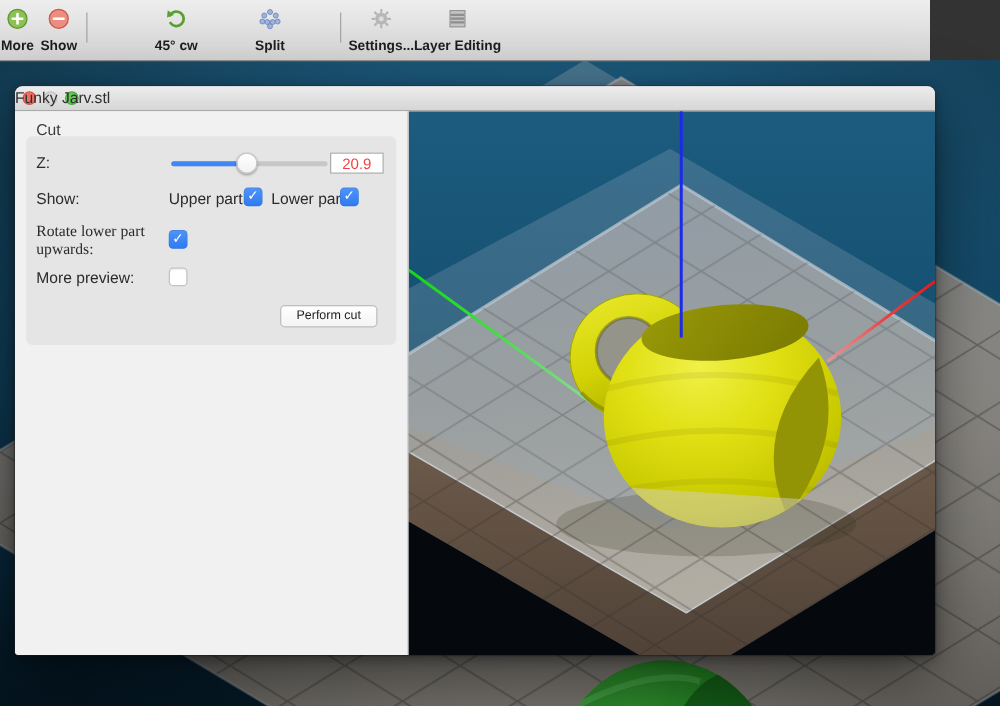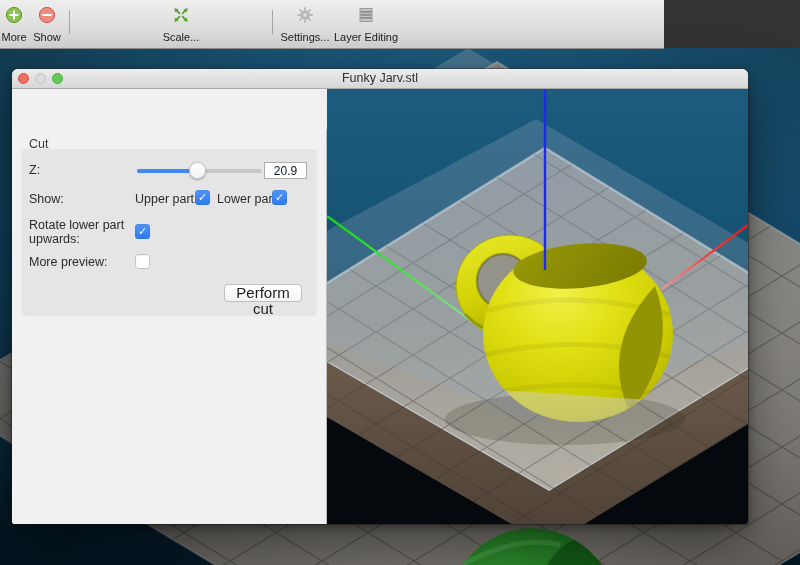--- a/index.html
+++ b/index.html
@@ -1,66 +1,66 @@
 <!DOCTYPE html>
 <html><head>
 <meta charset="utf-8">
 <style>
   html,body{margin:0;padding:0;}
   body{width:800px;height:565px;overflow:hidden;font-family:"Liberation Sans","DejaVu Sans",sans-serif;background:#333;}
   #stage{position:relative;width:800px;height:565px;overflow:hidden;}
 
   
-  .toolbar{position:absolute;left:0;top:0;width:664px;height:48px;
-    background:linear-gradient(#eeeeee,#d2d2d2);border-bottom:1px solid #8f8f8f;z-index:5;}
+  .toolbar{position:absolute;left:0;top:0;width:744px;height:48px;
+    background:linear-gradient(#eeeeee,#d2d2d2);border-bottom:1px solid #8f8f8f;z-index:5;font-weight:bold;}
   .tb-item{position:absolute;top:4px;height:42px;text-align:center;}
   .tb-ic{display:inline-block;height:24px;line-height:24px;vertical-align:top;padding:1px 5px;border-radius:4px;}
   .tb-item.active .tb-ic{background:#e9e9e9;box-shadow:inset 0 0 0 1px rgba(0,0,0,.08);}
   .tb-label{display:block;font-size:11px;color:#1d1d1d;margin-top:1px;white-space:nowrap;}
   .tb-sep{position:absolute;top:10px;width:1px;height:24px;background:#a5a5a5;}
 
   
   .bg-scene{position:absolute;left:0;top:48px;width:800px;height:517px;z-index:1;}
 
   
   .dialog{position:absolute;left:12px;top:69px;width:736px;height:455px;z-index:10;
     border-radius:6px 6px 3px 3px;box-shadow:0 22px 55px rgba(0,0,0,.55),0 3px 10px rgba(0,0,0,.35),0 0 0 1px rgba(50,50,50,.45);
     overflow:hidden;background:#f0f0f0;}
   .titlebar{position:relative;height:19px;background:linear-gradient(#ededed,#d6d6d6);border-bottom:1px solid #a9a9a9;}
-  .title-text{position:absolute;left:0;right:0;top:0;height:19px;line-height:19px;text-align:center;
+  .title-text{position:absolute;left:0;right:0;top:0;height:19px;line-height:19px;text-align:left;
     font-size:12.5px;color:#303030;font-weight:500;}
   .tl{position:absolute;top:3.5px;width:11px;height:11px;border-radius:50%;box-sizing:border-box;}
   .tl.red{left:6px;background:#ee6e61;border:1px solid #d3554a;}
   .tl.gray{left:22.5px;background:#dcdcdc;border:1px solid #c2c2c2;}
   .tl.green{left:39.5px;background:#64c956;border:1px solid #48ab3c;}
 
   .dialog-body{position:relative;display:flex;height:435px;}
-  .cut-pane{position:relative;width:315px;height:435px;background:#f1f1f1;border-right:1px solid #bcbcbc;box-sizing:border-box;margin-top:40px;}
+  .cut-pane{position:relative;width:315px;height:435px;background:#f1f1f1;border-right:1px solid #bcbcbc;box-sizing:border-box;}
   .section-label{position:absolute;left:17px;top:8px;font-size:12.5px;color:#3c3c3c;}
   .groupbox{position:absolute;left:9px;top:20px;width:296px;height:167px;background:#e5e5e5;border-radius:5px;}
   .lbl{position:absolute;font-size:12.5px;color:#2b2b2b;}
 
   .slider-track{position:absolute;left:116px;top:20px;width:125px;height:4px;border-radius:2px;background:#c7c7c7;}
   .slider-fill{position:absolute;left:0;top:0;height:4px;border-radius:2px;background:#3f86f7;}
   .slider-thumb{position:absolute;left:168px;top:13px;width:17px;height:17px;border-radius:50%;
     background:linear-gradient(#ffffff,#f2f2f2);border:1px solid #c6c6c6;box-sizing:border-box;
     box-shadow:0 1px 2px rgba(0,0,0,.35);}
   .zfield{position:absolute;left:243px;top:13px;width:43px;height:17px;box-sizing:border-box;
     border:1px solid #adadad;background:#fff;font-size:12px;text-align:center;padding:0;
-    font-family:"Liberation Sans","DejaVu Sans",sans-serif;color:#0f172a;}
+    font-family:"Liberation Sans","DejaVu Sans",sans-serif;color:#ef4444;}
 
   .cb{position:absolute;width:15px;height:15px;border-radius:3.5px;box-sizing:border-box;}
   .cb.checked{background:linear-gradient(#4f94f9,#2e7af0);box-shadow:inset 0 0 0 .5px rgba(0,0,0,.12);}
   .cb.checked::after{content:"✓";position:absolute;left:0;top:0;width:15px;height:15px;
     color:#fff;font-size:11px;line-height:15px;text-align:center;font-weight:bold;}
   .cb.unchecked{background:#fff;border:1px solid #c3c3c3;box-shadow:inset 0 1px 1px rgba(0,0,0,.06);}
 
   .perform-btn{position:absolute;left:203px;top:135px;width:78px;height:18px;
     background:linear-gradient(#ffffff,#f4f4f4);border:1px solid #bfbfbf;border-radius:4px;
-    font-size:15px;color:#1e1e1e;line-height:16px;text-align:center;box-sizing:border-box;
+    font-size:10px;color:#1e1e1e;line-height:16px;text-align:center;box-sizing:border-box;
     font-family:"Liberation Sans","DejaVu Sans",sans-serif;padding:0;}
 
   .viewport{position:relative;width:421px;height:436px;}
   .viewport svg{display:block;}
 </style>
 </head>
 <body>
 
 <div id="stage">
 
@@ -125,38 +125,50 @@
             <circle cx="10" cy="10" r="7.6" fill="#ec8d80" stroke="#c8594b" stroke-width="1"></circle>
             <path d="M6.2,10 H13.8" stroke="#fff" stroke-width="2.1" stroke-linecap="round"></path>
           </svg>
       </span>
       <span class="tb-label">Show</span>
     </div>
 
     <div class="tb-sep" style="left:69px;"></div>
 
 
-
-    <div class="tb-item" style="left:153px;width:56px;">
-      <span class="tb-ic">
-        <svg width="20" height="20" viewBox="0 0 20 20">
-            <g stroke="#59a033" stroke-width="1.8" stroke-linecap="round">
-              <path d="M8.4,8.4 L5.2,5.2 M11.6,8.4 L14.8,5.2 M8.4,11.6 L5.2,14.8 M11.6,11.6 L14.8,14.8"></path>
+    <div class="tb-item" style="left:113px;width:56px;">
+      <span class="tb-ic">
+        <svg width="20" height="20" viewBox="0 0 20 20">
+            <g transform="scale(-1,1) translate(-20,0)">
+              <path d="M14.6,13.4 A5.8,5.8 0 1 1 14.9,7.2" fill="none" stroke="#59a033" stroke-width="2.2" stroke-linecap="round"></path>
+              <polygon points="16.8,3.2 17.4,9.0 11.9,7.0" fill="#59a033"></polygon>
             </g>
-            <g fill="#59a033">
-              <polygon points="3.2,3.2 7.6,4.3 4.3,7.6"></polygon>
-              <polygon points="16.8,3.2 15.7,7.6 12.4,4.3"></polygon>
-              <polygon points="3.2,16.8 4.3,12.4 7.6,15.7"></polygon>
-              <polygon points="16.8,16.8 12.4,15.7 15.7,12.4"></polygon>
+          </svg>
+      </span>
+      <span class="tb-label">45° cw</span>
+    </div>
+
+
+    <div class="tb-item" style="left:192px;width:48px;">
+      <span class="tb-ic">
+        <svg width="20" height="20" viewBox="0 0 20 20">
+            <g fill="#9db4e2" stroke="#7186bb" stroke-width="0.7">
+              <circle cx="10" cy="4.6" r="2"></circle>
+              <circle cx="5.4" cy="7.4" r="2"></circle>
+              <circle cx="14.6" cy="7.4" r="2"></circle>
+              <circle cx="3.9" cy="12.2" r="2"></circle>
+              <circle cx="16.1" cy="12.2" r="2"></circle>
+              <circle cx="7.8" cy="12.6" r="2"></circle>
+              <circle cx="12.2" cy="12.6" r="2"></circle>
+              <circle cx="10" cy="16" r="2"></circle>
             </g>
           </svg>
       </span>
-      <span class="tb-label">Scale...</span>
-    </div>
-
+      <span class="tb-label">Split</span>
+    </div>
 
 
     <div class="tb-sep" style="left:272px;"></div>
 
     <div class="tb-item" style="left:325px;width:82px;">
       <span class="tb-ic">
         <svg width="20" height="20" viewBox="0 0 20 20">
             <rect x="4" y="3.5" width="12" height="13" fill="#c4c4c4" stroke="#8a8a8a" stroke-width="0.8"></rect>
             <rect x="4.6" y="6" width="10.8" height="1.8" fill="#8e8e8e"></rect>
             <rect x="4.6" y="9" width="10.8" height="1.8" fill="#8e8e8e"></rect>
@@ -209,21 +221,21 @@
           <div class="slider-thumb"></div>
 
           <input class="zfield" value="20.9" style="">
 
           <div class="lbl" style="left:8px;top:43px;">Show:</div>
           <div class="lbl" style="left:114px;top:43px;">Upper part:</div>
           <div class="cb checked" style="left:174px;top:41px;"></div>
           <div class="lbl" style="left:196px;top:43px;">Lower part:</div>
           <div class="cb checked" style="left:251px;top:41px;"></div>
 
-          <div class="lbl" style="left:8px;top:69px;width:102px;line-height:14px;">Rotate lower part upwards:</div>
+          <div class="lbl" style="left:8px;top:69px;width:102px;line-height:14px;font-family:Liberation Serif, serif;">Rotate lower part upwards:</div>
           <div class="cb checked" style="left:114px;top:75px;"></div>
 
           <div class="lbl" style="left:8px;top:106px;">More preview:</div>
           <div class="cb unchecked" style="left:114px;top:105px;"></div>
 
           <button class="perform-btn">Perform cut</button>
         </div>
       </div>
 
       <div class="viewport">

